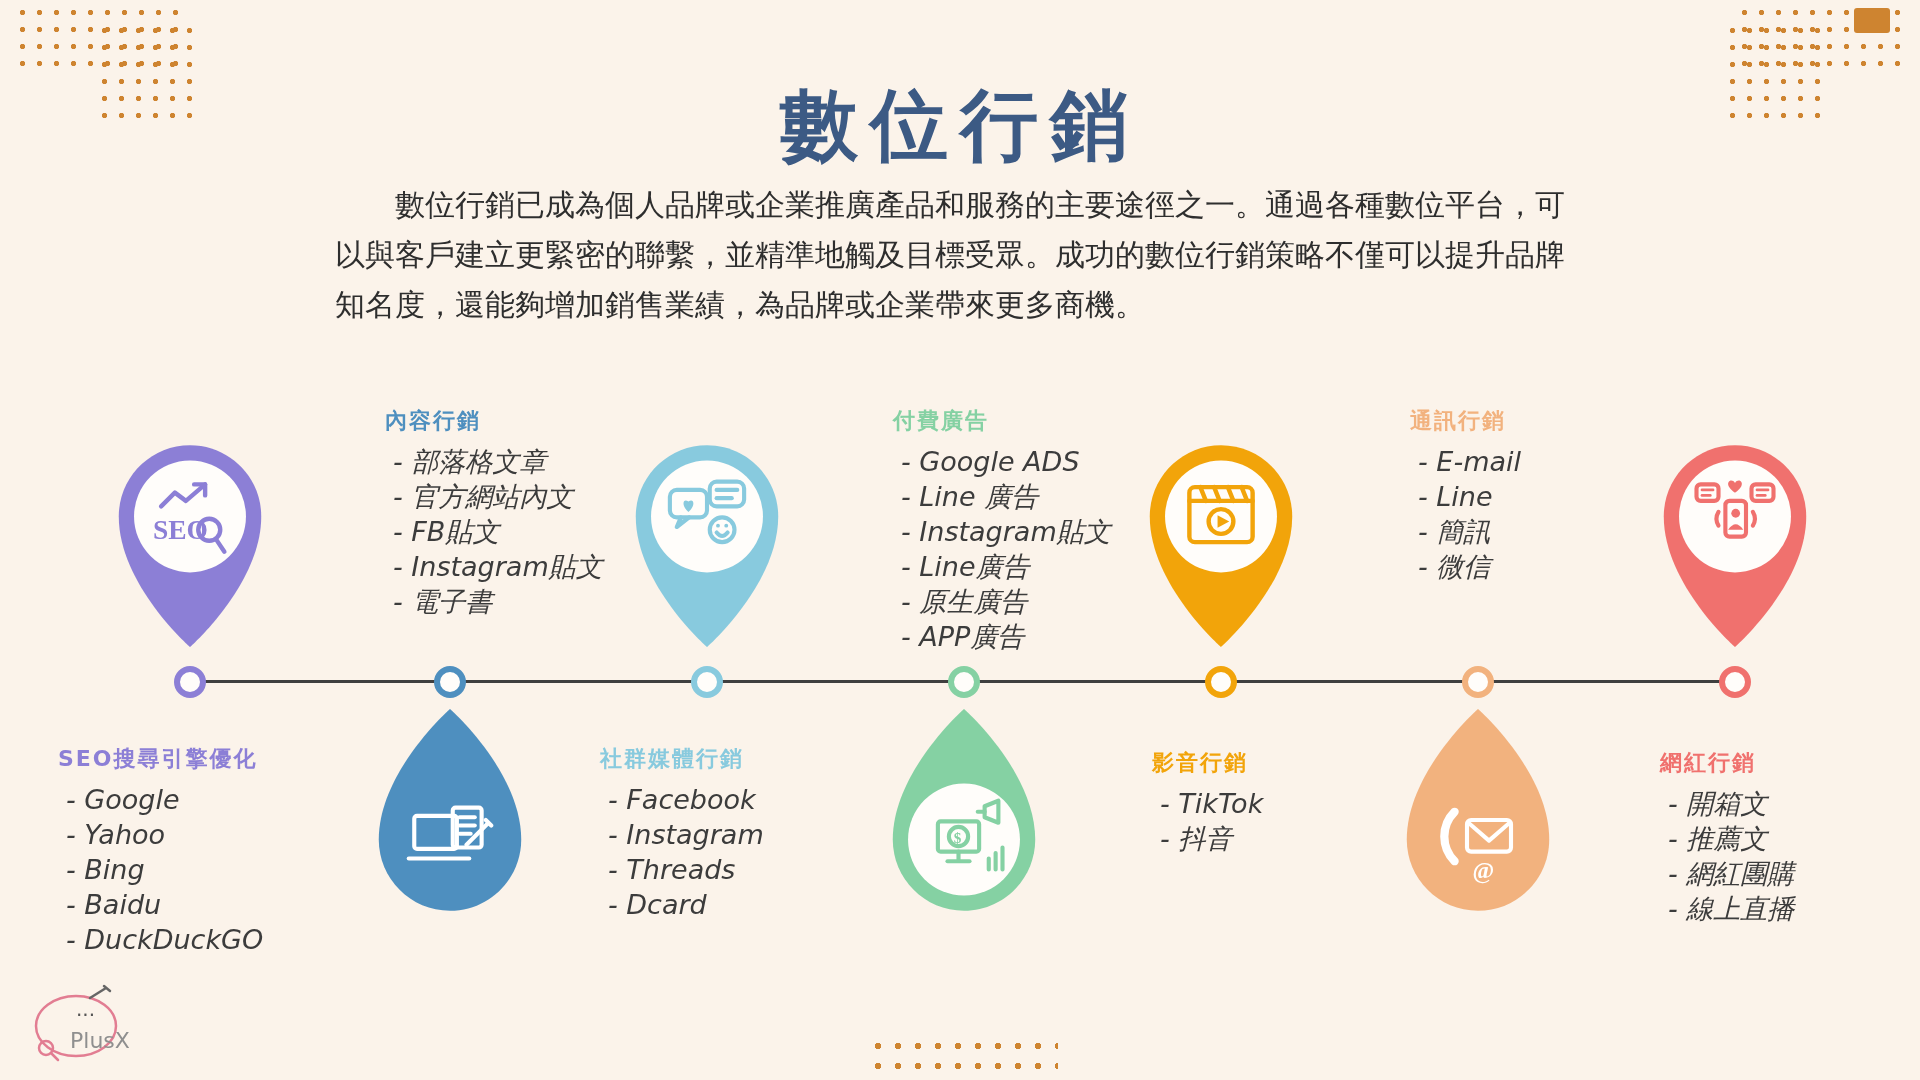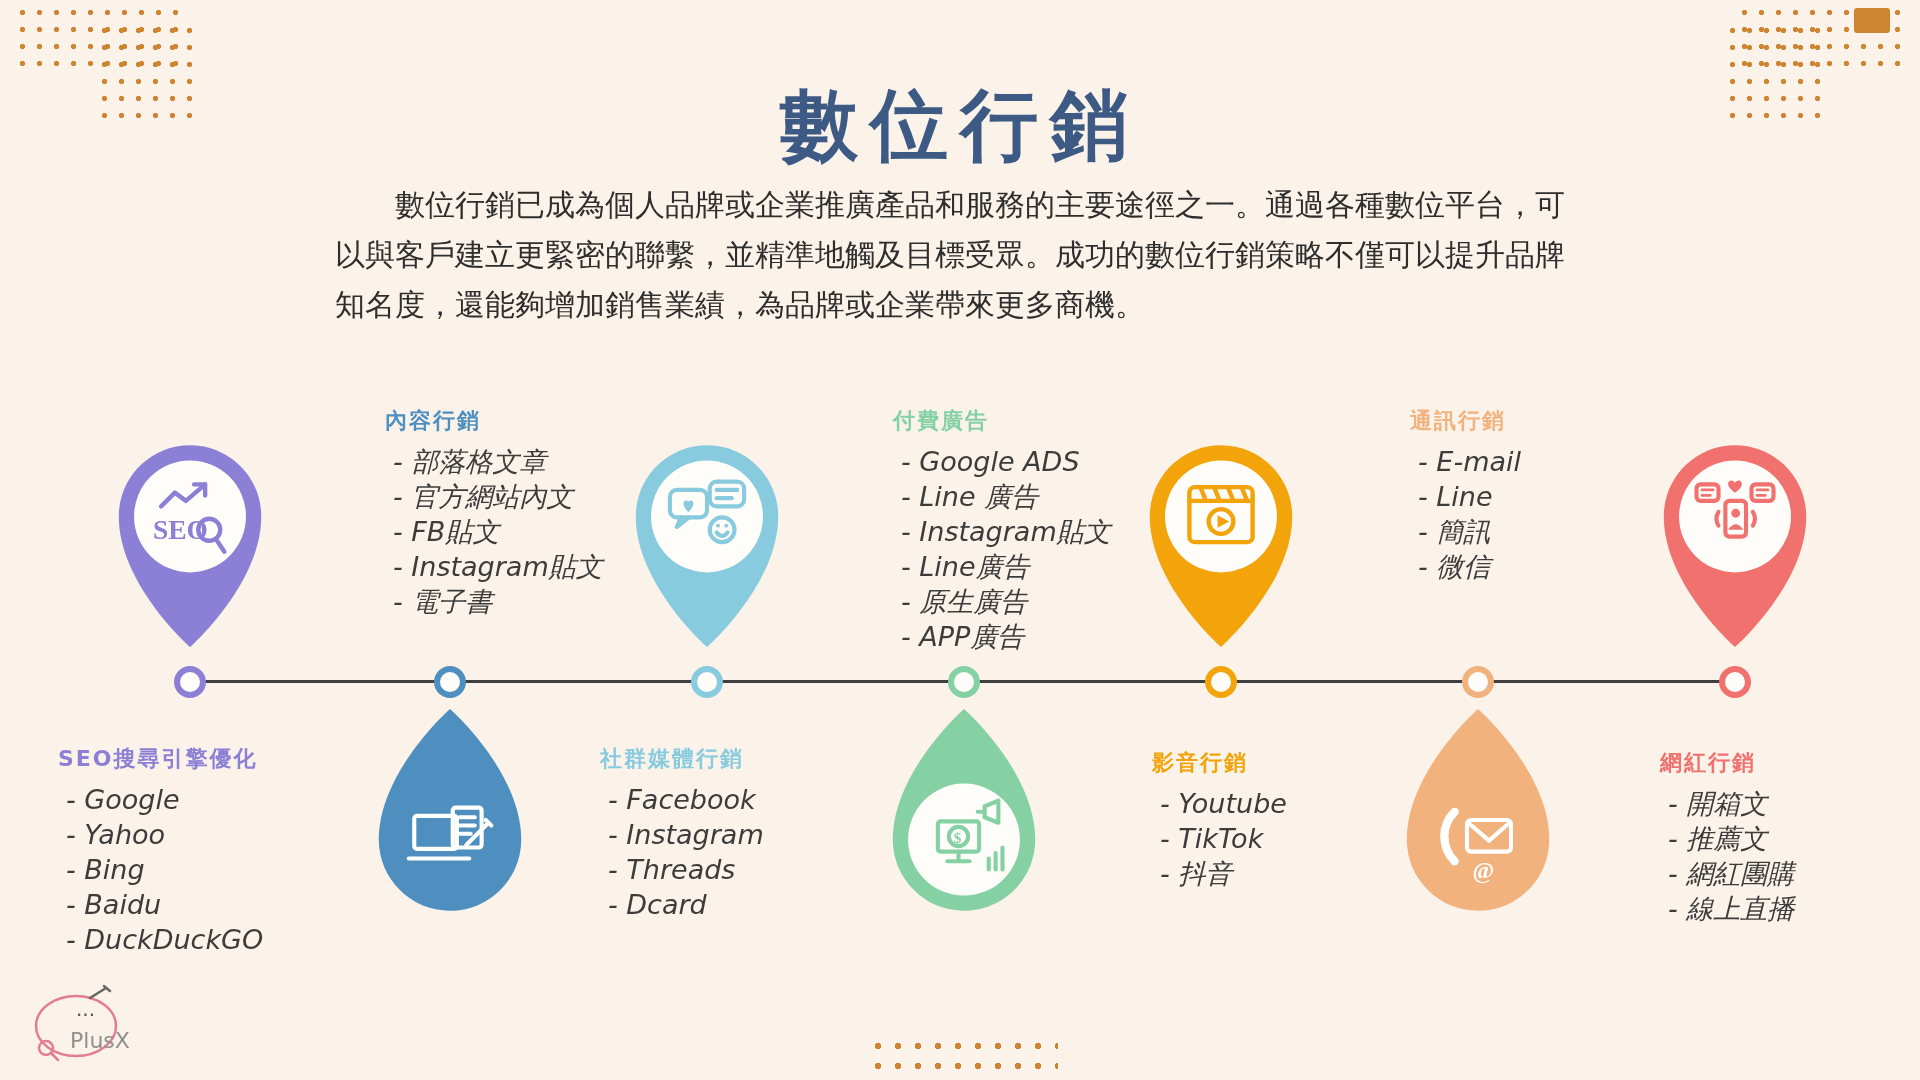--- a/index.html
+++ b/index.html
@@ -244,21 +244,20 @@
         <div class="item">- Instagram貼文</div>
         <div class="item">- Line廣告</div>
         <div class="item">- 原生廣告</div>
         <div class="item">- APP廣告</div>
       </div>
   </div>
 
   <div class="label" style="left:1152px;top:748px;">
     <div class="heading" style="color: rgb(242, 164, 10);">影音行銷</div>
     <div class="items">
-        <div class="item">- Youtube</div>
         <div class="item">- TikTok</div>
         <div class="item">- 抖音</div>
       </div>
   </div>
 
   <div class="label" style="left:1410px;top:406px;">
     <div class="heading" style="color: rgb(242, 178, 126);">通訊行銷</div>
     <div class="items">
         <div class="item">- E-mail</div>
         <div class="item">- Line</div>

